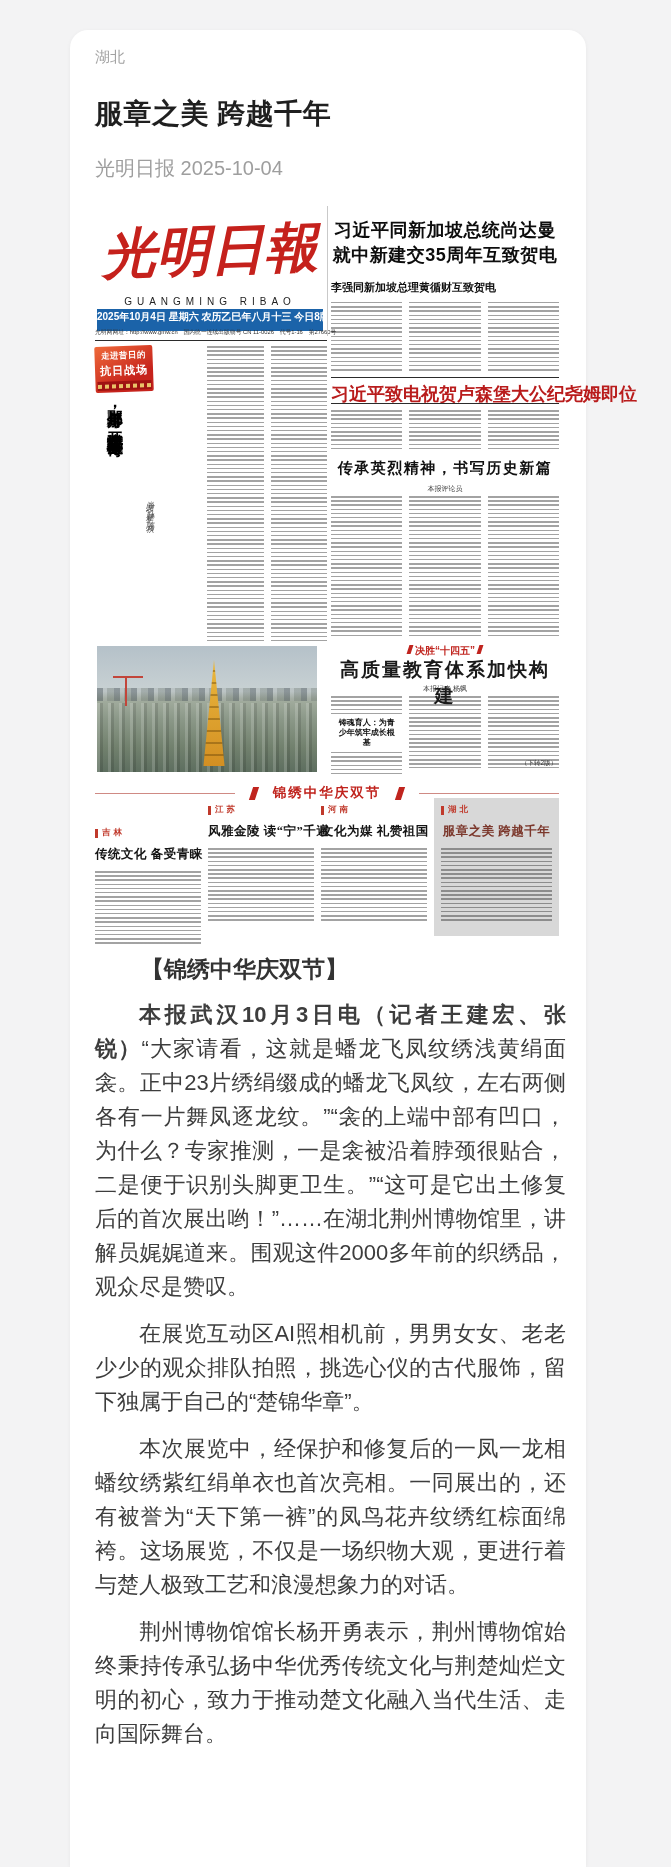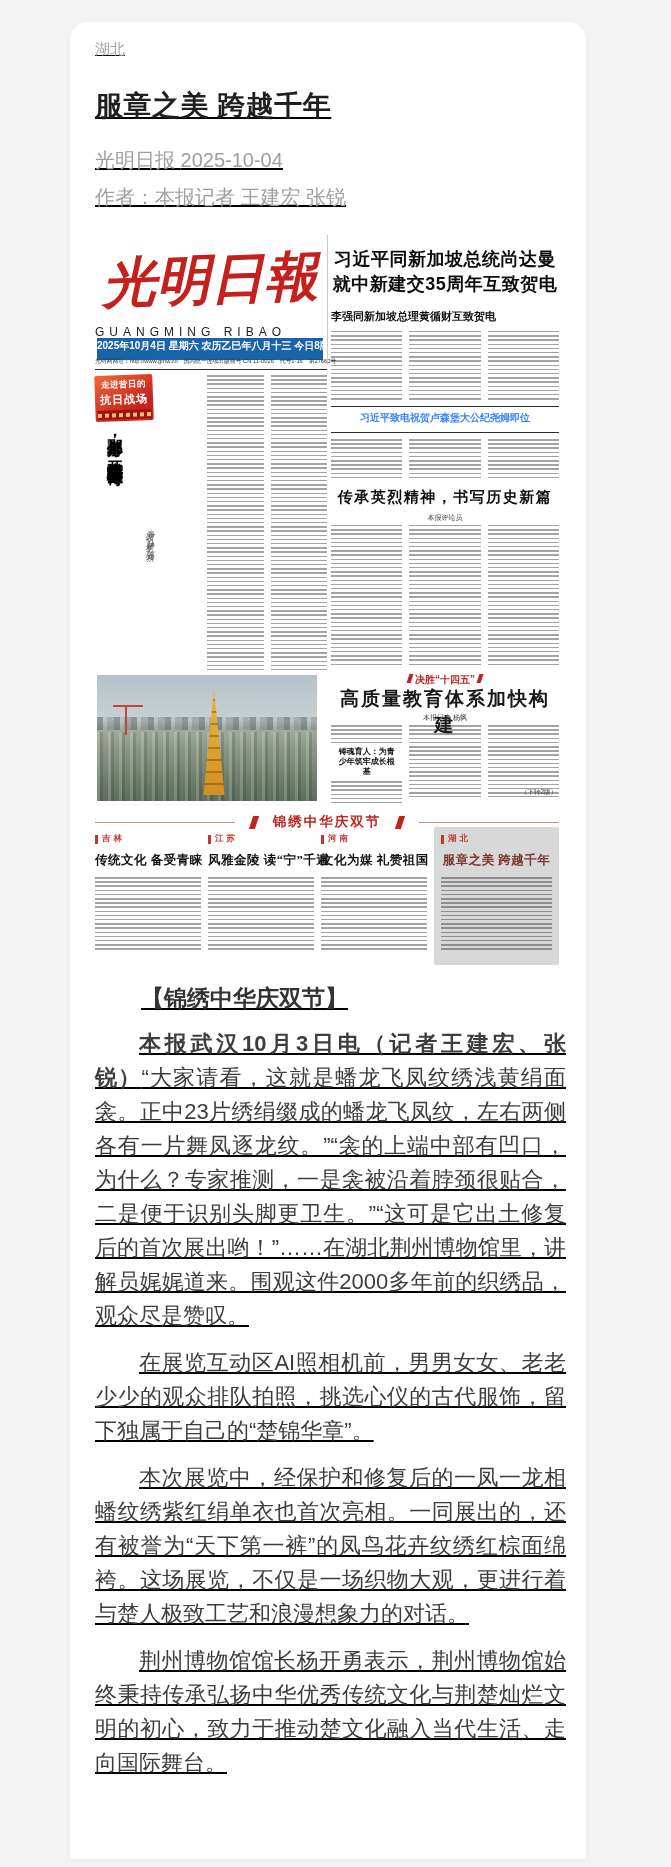--- a/index.html
+++ b/index.html
@@ -1,49 +1,49 @@
 <!DOCTYPE html>
 <html><head>
 <meta charset="utf-8">
 <style>
   html,body{margin:0;padding:0;}
   body{width:671px;height:1867px;overflow:hidden;background:#f3f3f4;
        font-family:"Liberation Sans","DejaVu Sans",sans-serif;}
   .page{position:relative;width:671px;height:1867px;overflow:hidden;background:#f3f3f4;}
-  .card{position:absolute;left:70px;top:22px;width:516px;height:1837px;background:#ffffff;
+  .card{position:absolute;left:70px;top:30px;width:516px;height:1837px;background:#ffffff;
         border-radius:18px 18px 0 0;box-sizing:border-box;padding:16px 20px 0 25px;
-        box-shadow:0 1px 4px rgba(0,0,0,.05);text-decoration:underline;}
+        box-shadow:0 1px 4px rgba(0,0,0,.05);}
   .cat{font-size:15px;color:#a2a2a2;margin:2px 0 28px;}
   .title{font-size:28px;font-weight:600;color:#1f1f1f;margin:0 0 22px;letter-spacing:.5px;
          font-family:"Liberation Sans","DejaVu Sans",sans-serif;}
   .meta{font-size:20px;color:#9e9e9e;margin:10px 0;}
 
   
   .np{position:relative;width:464px;height:742px;margin-top:12px;background:#fff;}
   .np .abs{position:absolute;}
   .serif{font-family:"Liberation Serif","DejaVu Serif",serif;}
   .tl{background:repeating-linear-gradient(180deg,rgba(35,35,35,.42) 0 1.5px,transparent 1.5px 4.2px);}
   .cols{position:absolute;display:flex;gap:7px;}
   .cols>div{flex:1;}
   .hr{position:absolute;height:1px;background:#2b2b2b;}
   .m-logo{position:absolute;left:0;top:10px;width:230px;text-align:center;color:#c5211c;
           font-family:"DejaVu Serif","Liberation Serif",serif;font-style:italic;font-weight:700;
           font-size:54px;line-height:92px;transform:rotate(-2deg);white-space:nowrap;}
-  .m-latin{position:absolute;left:0;top:102px;width:230px;font-size:12px;
+  .m-latin{position:absolute;left:0;top:102px;width:230px;text-align:center;font-size:10px;
            letter-spacing:5px;color:#222;white-space:nowrap;}
   .m-bar{position:absolute;left:2px;top:115px;width:226px;height:22px;background:#1b63a9;
          color:#fff;font-size:10px;line-height:15px;text-align:center;font-weight:700;white-space:nowrap;}
   .m-info{position:absolute;left:0;top:134px;width:230px;font-size:6.3px;color:#333;
           text-align:center;white-space:nowrap;transform:scale(.92);transform-origin:left top;}
   .lead-h{position:absolute;left:236px;top:24px;width:228px;text-align:center;font-weight:900;
           font-size:18px;line-height:25px;color:#0d0d0d;letter-spacing:.5px;}
   .lead-sub{position:absolute;left:236px;top:86px;width:228px;text-align:left;font-weight:800;
             font-size:11px;color:#111;}
   .h2line{position:absolute;left:236px;top:188px;width:228px;text-align:center;font-weight:900;
-          font-size:10px;color:#3b82f6;white-space:nowrap;}
+          font-size:18px;color:#b91c1c;white-space:nowrap;}
   .h3line{position:absolute;left:236px;top:265px;width:228px;text-align:center;font-weight:700;
           font-size:15px;letter-spacing:1.5px;color:#111;}
   .h3by{position:absolute;left:236px;top:290px;width:228px;text-align:center;font-size:7px;color:#333;}
   .edu-label{position:absolute;left:236px;top:450px;width:228px;text-align:center;font-size:10px;
              font-weight:800;color:#c0241e;}
   .edu-h{position:absolute;left:236px;top:463px;width:228px;text-align:center;font-weight:900;
          font-size:19px;letter-spacing:2px;color:#191919;}
   .edu-by{position:absolute;left:236px;top:490px;width:228px;text-align:center;font-size:7px;color:#333;}
   .edu-sub{font-size:8px;font-weight:800;color:#111;line-height:10px;margin:4px 7px;text-align:center;}
   .edu-turn{position:absolute;right:2px;top:565px;font-size:6.5px;color:#333;}
@@ -95,21 +95,20 @@
 </style>
 </head>
 <body>
 
 <div class="page">
   <div class="card">
 
     <div class="cat">湖北</div>
     <h1 class="title">服章之美 跨越千年</h1>
     <div class="meta"><span>光明日报</span> <span>2025-10-04</span></div>
-    <div class="meta">作者：本报记者 王建宏 张锐</div>
 
     <div class="np">
 
       <div class="m-logo">光明日報</div>
       <div class="m-latin">GUANGMING RIBAO</div>
       <div class="m-bar">2025年10月4日 星期六 农历乙巳年八月十三 今日8版</div>
       <div class="m-info">光明网网址：http://www.gmw.cn　国内统一连续出版物号 CN 11-0026　代号1-16　第27660号</div>
       <div class="hr" style="left:0;top:146px;width:232px;"></div>
       <div class="abs" style="left:232px;top:12px;width:1px;height:130px;background:#c9c9c9;"></div>
 
@@ -176,21 +175,21 @@
       </div>
 
       <div class="banner">
         <div class="line"></div>
         <span class="slash"></span>
         <span class="banner-t">锦绣中华庆双节</span>
         <span class="slash"></span>
         <div class="line"></div>
       </div>
 
-      <div class="strip-col" style="left:0;width:106px;">
+      <div class="strip-col" style="left:0;width:106px;margin-top:23px;">
         <div class="region">
             <span class="rbar"></span>
             <span>吉林</span>
           </div>
         <div class="s-head">传统文化 备受青睐</div>
         <div class="tl s-body"></div>
       </div>
       <div class="strip-col" style="left:113px;width:106px;">
         <div class="region">
             <span class="rbar"></span>

